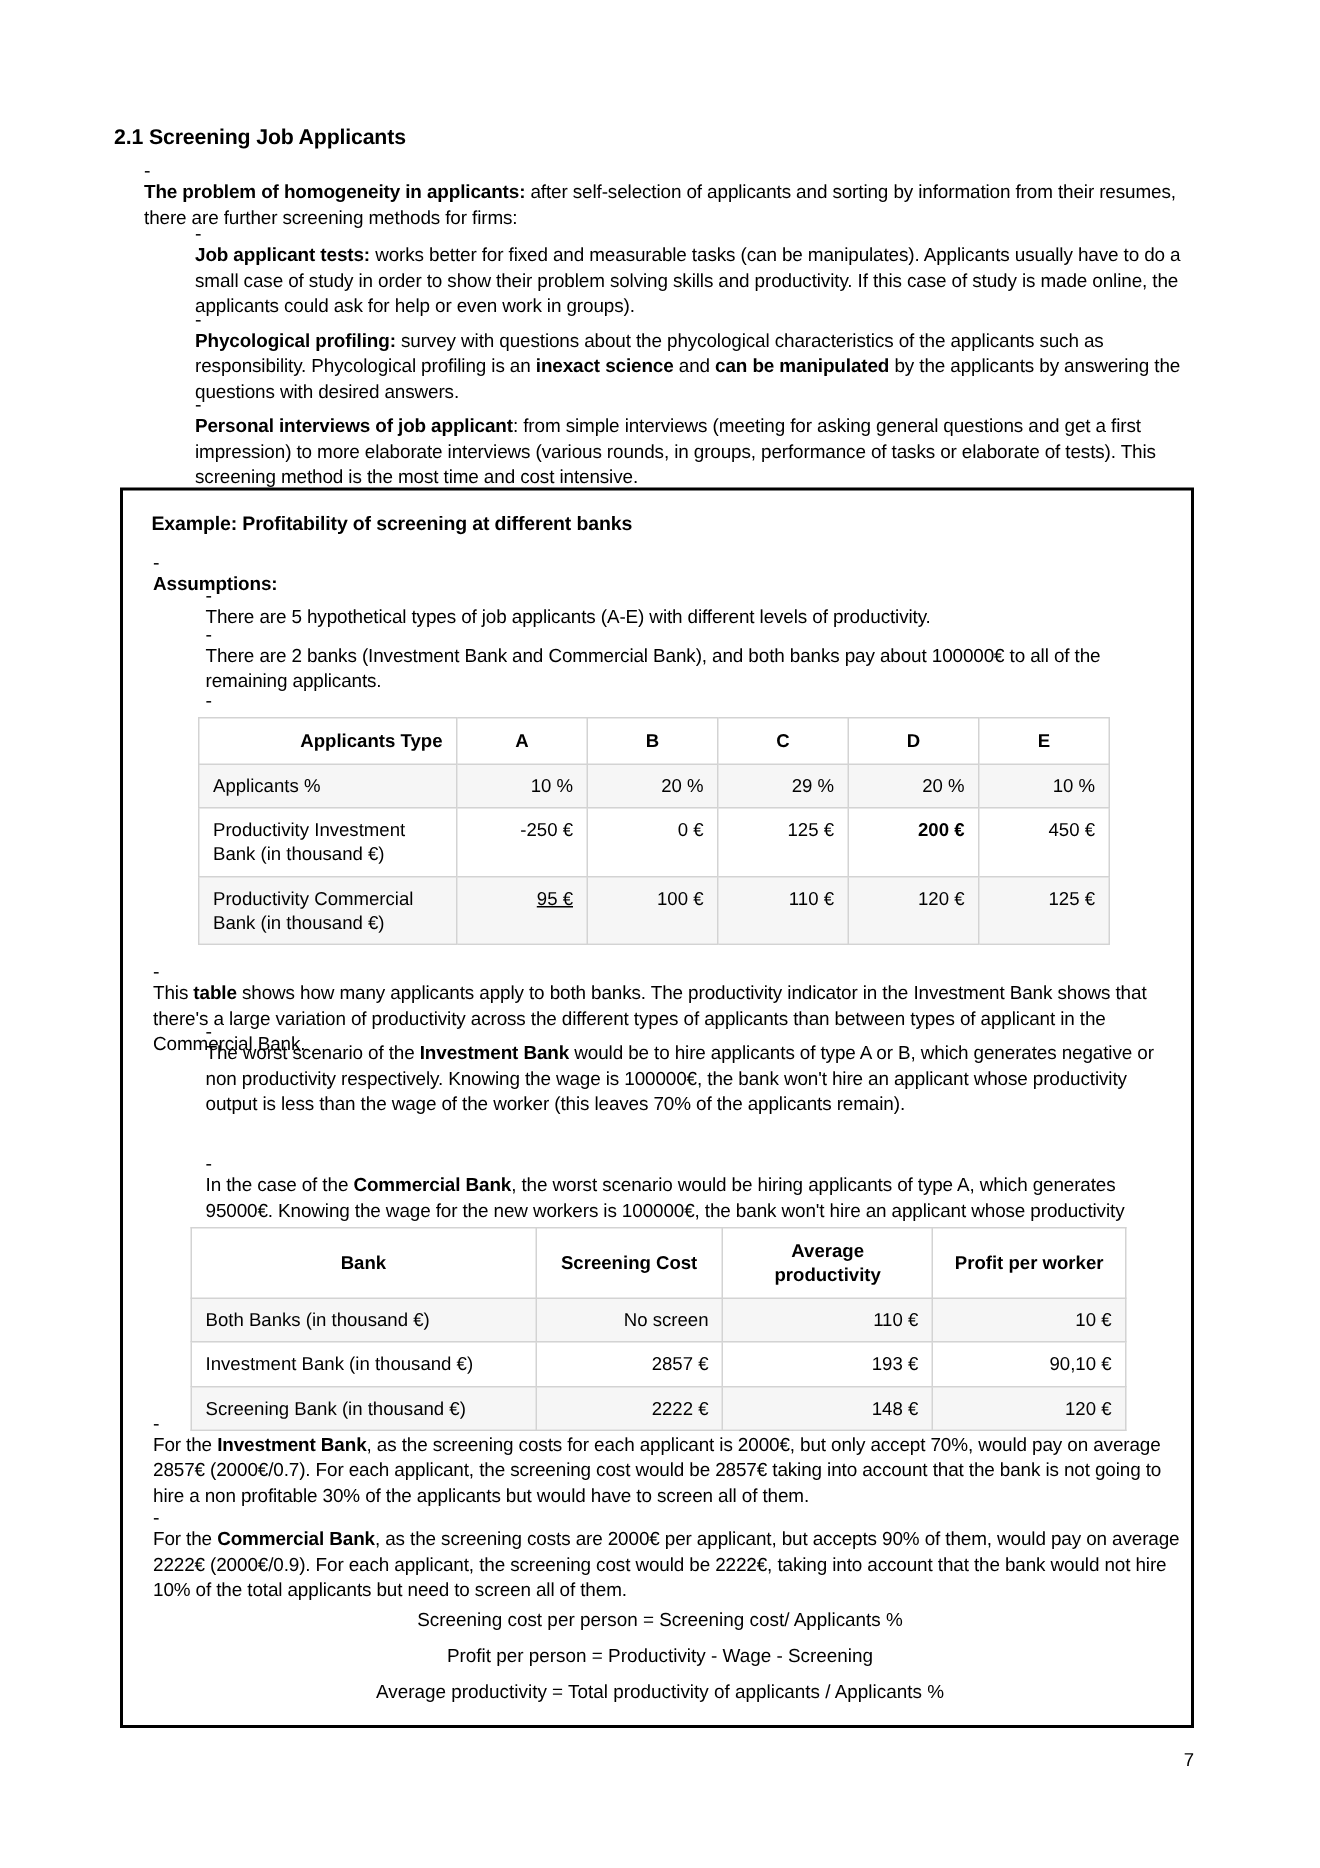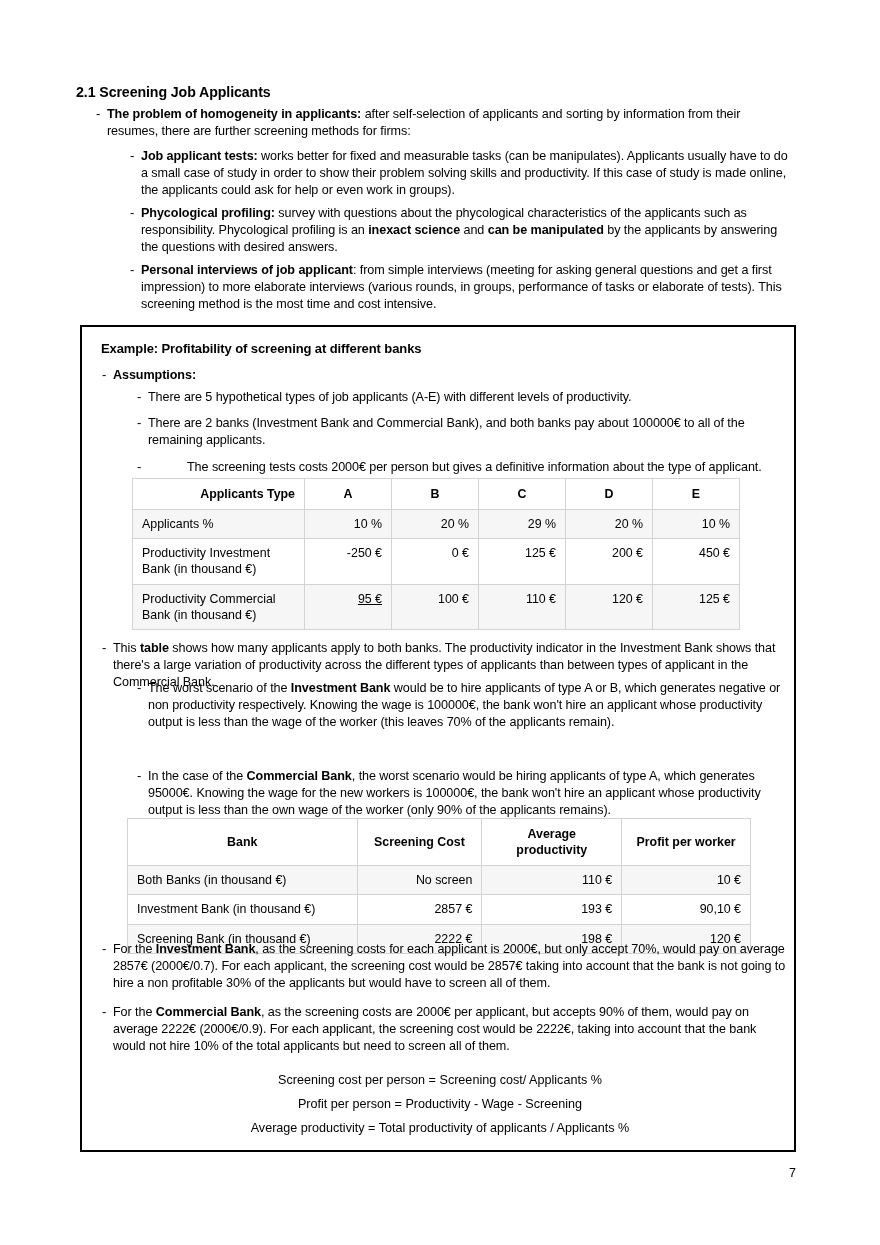--- a/index.html
+++ b/index.html
@@ -27,20 +27,21 @@
     position: absolute;
     font-size: 14.2px;
     font-weight: bold;
     letter-spacing: -0.1px;
     line-height: 1.25;
   }
   .bullet-row {
     position: absolute;
     display: flex;
     align-items: flex-start;
+    flex-direction: column;
   }
   .dash {
     flex: 0 0 auto;
     font-size: 13px;
     line-height: 1;
     margin-top: 1px;
     width: 11px;
     color: #000;
   }
   .dash::before { content: "\2010"; }
@@ -209,21 +210,21 @@
           <td>20 %</td>
           <td>29 %</td>
           <td>20 %</td>
           <td>10 %</td>
         </tr>
         <tr>
           <th class="rowhead" style="vertical-align:top;">Productivity Investment Bank (in thousand €)</th>
           <td style="vertical-align:top;">-250 €</td>
           <td style="vertical-align:top;">0 €</td>
           <td style="vertical-align:top;">125 €</td>
-          <td style="vertical-align:top;">200 €</td>
+          <td style="vertical-align:top;font-weight:bold;">200 €</td>
           <td style="vertical-align:top;">450 €</td>
         </tr>
         <tr class="shaded">
           <th class="rowhead" style="vertical-align:top;">Productivity Commercial Bank (in thousand €)</th>
           <td style="vertical-align:top;text-decoration:underline;">95 €</td>
           <td style="vertical-align:top;">100 €</td>
           <td style="vertical-align:top;">110 €</td>
           <td style="vertical-align:top;">120 €</td>
           <td style="vertical-align:top;">125 €</td>
         </tr>
@@ -269,21 +270,21 @@
         </tr>
         <tr>
           <th class="rowhead">Investment Bank (in thousand €)</th>
           <td>2857 €</td>
           <td>193 €</td>
           <td>90,10 €</td>
         </tr>
         <tr class="shaded">
           <th class="rowhead">Screening Bank (in thousand €)</th>
           <td>2222 €</td>
-          <td>198 €</td>
+          <td>148 €</td>
           <td>120 €</td>
         </tr>
       </tbody>
     </table>
 
     <div class="bullet-row" style="left:20px; top:614px; width:686px;">
       <span class="dash"></span>
       <span class="btext"><span>For the </span><b>Investment Bank</b><span>, as the screening costs for each applicant is 2000€, but only accept 70%, would pay on average 2857€ (2000€/0.7). For each applicant, the screening cost would be 2857€ taking into account that the bank is not going to hire a non profitable 30% of the applicants but would have to screen all of them.</span></span>
     </div>
 

